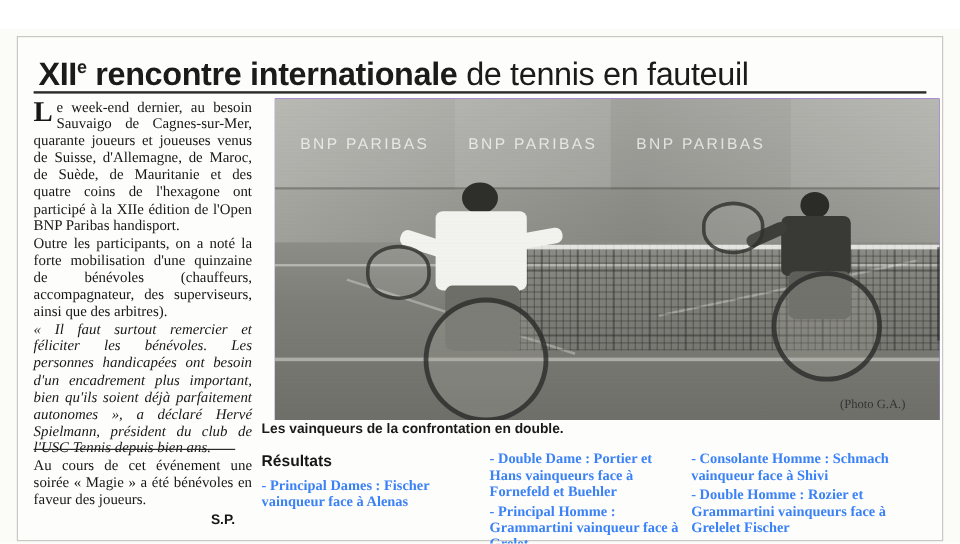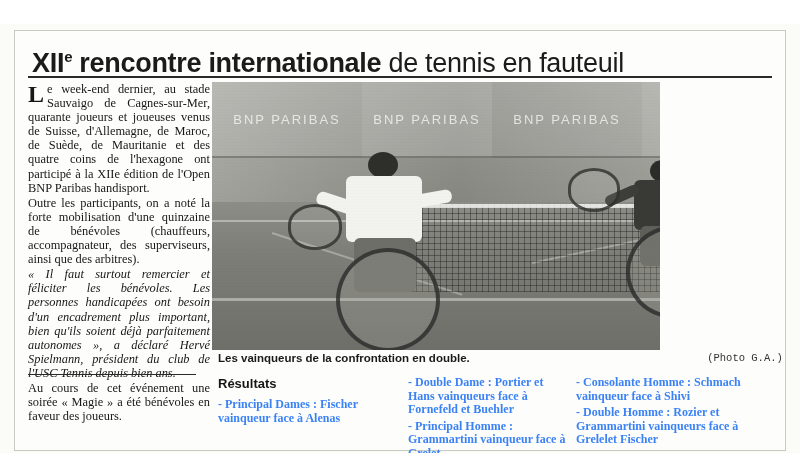--- a/index.html
+++ b/index.html
@@ -112,23 +112,23 @@
     text-align: right;
     font-weight: bold;
     font-family: "Liberation Sans", sans-serif;
     font-size: 11.5px;
     padding-right: 14px;
   }
 
   
   .photo-wrap {
     position: absolute;
-    left: 212px;
+    left: 229px;
     top: 58px;
-    width: 448px;
+    width: 554px;
     height: 268px;
     overflow: hidden;
     background: #6d28d9;
   }
   .photo {
     position: absolute;
     inset: 0;
     background:
       linear-gradient(180deg, rgba(255,255,255,0.10) 0%, rgba(0,0,0,0.04) 40%, rgba(0,0,0,0.20) 100%),
       linear-gradient(90deg, #a9a9a3 0%, #9c9c96 25%, #8e8e88 55%, #a2a29c 100%);
@@ -226,26 +226,26 @@
     top: 328px;
     width: 420px;
     font-family: "Liberation Sans", sans-serif;
     font-weight: bold;
     font-size: 11.5px;
     color: #1a1a1a;
   }
   .photo-credit {
     position: absolute;
     left: 700px;
-    top: 328px;
+    top: 308px;
     width: 90px;
-    font-family: Liberation Mono, monospace;
+    font-family: Liberation Serif, serif;
     font-size: 10.5px;
     color: #333;
-    text-align: center;
+    text-align: left;
   }
 
   
   .results-title {
     position: absolute;
     left: 218px;
     top: 352px;
     font-family: "Liberation Sans", sans-serif;
     font-weight: bold;
     font-size: 13px;
@@ -286,24 +286,25 @@
 
 <div class="page">
   <div class="scan-frame"></div>
 
   <div class="headline">
     <span class="bold">XII</span><sup>e</sup><span class="bold"> rencontre internationale</span><span class="light"> de tennis en fauteuil</span>
   </div>
   <div class="rule-top"></div>
 
   <div class="col-left">
-    <p><span class="dropcap">L</span><span>e week-end dernier, au stade Sauvaigo de Cagnes-sur-Mer, quarante joueurs et joueuses venus de Suisse, d'Allemagne, de Maroc, de Suède, de Mauritanie et des quatre coins de l'hexagone ont participé à la XIIe édition de l'Open BNP Paribas handisport.</span></p>
+    <p><span class="dropcap">L</span><span>e week-end dernier, au besoin Sauvaigo de Cagnes-sur-Mer, quarante joueurs et joueuses venus de Suisse, d'Allemagne, de Maroc, de Suède, de Mauritanie et des quatre coins de l'hexagone ont participé à la XIIe édition de l'Open BNP Paribas handisport.</span></p>
     <p>Outre les participants, on a noté la forte mobilisation d'une quinzaine de bénévoles (chauffeurs, accompagnateur, des superviseurs, ainsi que des arbitres).</p>
     <p class="quote-ital">« Il faut surtout remercier et féliciter les bénévoles. Les personnes handicapées ont besoin d'un encadrement plus important, bien qu'ils soient déjà parfaitement autonomes », a déclaré Hervé Spielmann, président du club de l'USC Tennis depuis bien ans.</p>
     <p>Au cours de cet événement une soirée « Magie » a été bénévoles en faveur des joueurs.</p>
+    <div class="signature">S.P.</div>
   </div>
 
   <div class="rule-mid"></div>
 
   <div class="photo-wrap">
     <div class="photo">
 
       <div class="banner b1">BNP PARIBAS</div>
       <div class="banner b2">BNP PARIBAS</div>
       <div class="banner b3">BNP PARIBAS</div>

